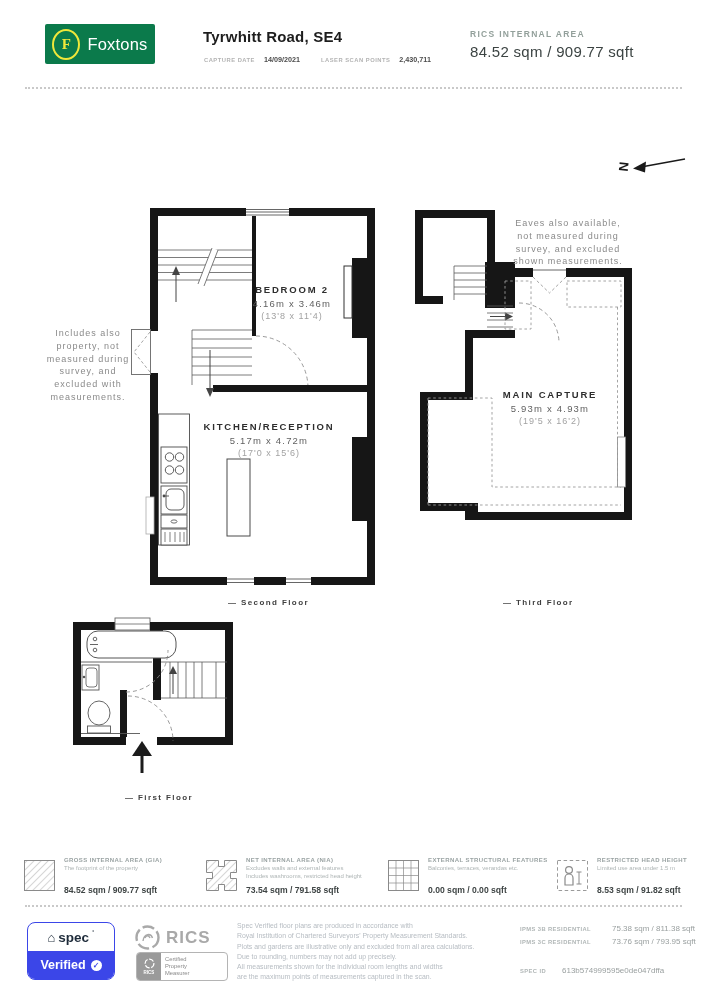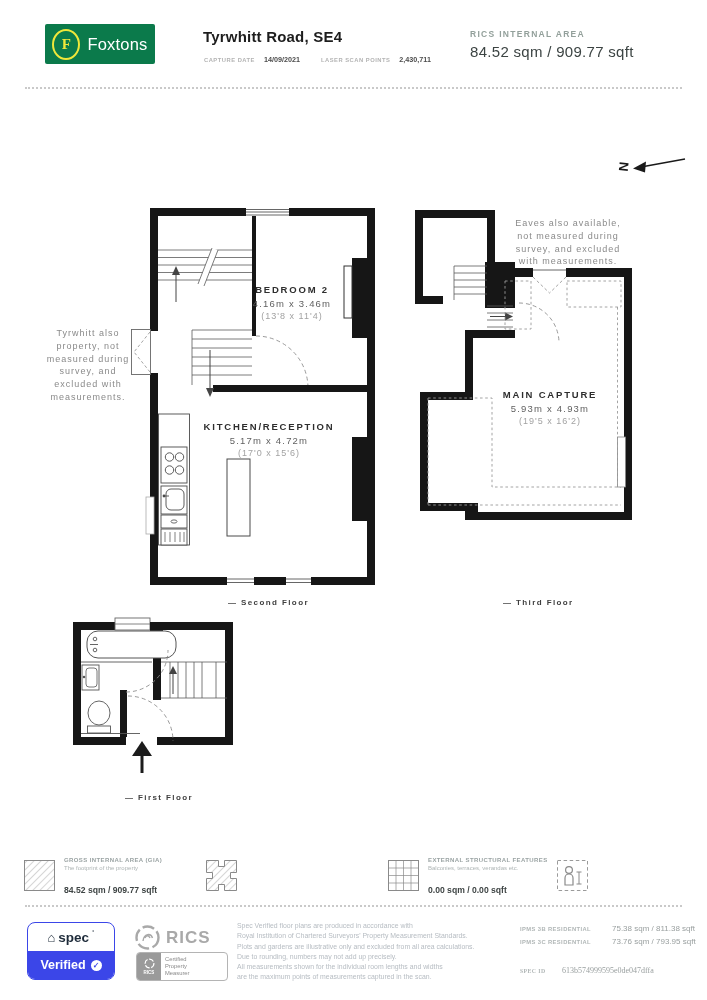--- a/index.html
+++ b/index.html
@@ -48,21 +48,21 @@
   .rics-cert{left:136px;top:952px;width:90px;height:27px;border:1px solid #b4b4b4;border-radius:4px;
         display:flex;overflow:hidden;background:#fff;}
   .rics-cert-left{width:24px;background:#9a9a9a;color:#fff;display:flex;flex-direction:column;
         align-items:center;justify-content:center;font-size:4.5px;font-weight:bold;gap:1px;}
   .rics-cert-right{flex:1;display:flex;flex-direction:column;justify-content:center;padding-left:4px;
         font-size:5.8px;color:#8a8a8a;line-height:7px;}
   .disclaimer{left:237px;top:921px;font-size:6.9px;color:#b6bcc2;line-height:10.3px;}
   .ipms-row{display:flex;align-items:baseline;margin-bottom:4px;}
   .ipms-label{font-size:5.8px;font-weight:600;color:#b0b6b6;letter-spacing:.4px;width:92px;}
   .ipms-value{font-size:8px;color:#9aa0a0;}
-  .specid-row{left:520px;top:966px;display:flex;align-items:baseline;font-family:Liberation Serif, serif;}
+  .specid-row{left:520px;top:966px;display:flex;align-items:baseline;}
 </style>
 </head>
 <body>
 
 <div class="page">
 
   <div class="abs logo">
     <div class="logo-ellipse">F</div>
     <div class="logo-brand">Foxtons</div>
   </div>
@@ -278,32 +278,32 @@
 
   <div class="abs room-name" style="left:550px;top:389px;">MAIN CAPTURE</div>
   <div class="abs room-metric" style="left:550px;top:403px;">5.93m x 4.93m</div>
   <div class="abs room-imperial" style="left:550px;top:416px;">(19'5 x 16'2)</div>
 
   <div class="abs floor-label" style="left:228px;top:598px;">— Second Floor</div>
   <div class="abs floor-label" style="left:503px;top:598px;">— Third Floor</div>
   <div class="abs floor-label" style="left:125px;top:793px;">— First Floor</div>
 
   <div class="abs annot" style="left:23px;top:327px;width:130px;">
-    <div>Tyrwhitt also</div>
+    <div>Includes also</div>
     <div>property, not</div>
     <div>measured during</div>
     <div>survey, and</div>
     <div>excluded with</div>
     <div>measurements.</div>
   </div>
   <div class="abs annot" style="left:498px;top:217px;width:140px;">
     <div>Eaves also available,</div>
     <div>not measured during</div>
     <div>survey, and excluded</div>
-    <div>with measurements.</div>
+    <div>shown measurements.</div>
   </div>
 
   <div class="abs legend-item" style="left:23px;">
     <svg width="33" height="38">
       <defs>
           <pattern id="h1" width="5" height="5" patternUnits="userSpaceOnUse" patternTransform="rotate(45)">
         <line x1="0" y1="0" x2="0" y2="5" stroke="#8a8a8a" stroke-width="0.7"></line>
           </pattern>
         </defs>
       <rect x="1.5" y="3.5" width="30" height="30" fill="url(#h1)" stroke="#8a8a8a" stroke-width="1"></rect>
@@ -316,20 +316,26 @@
   </div>
   <div class="abs legend-item" style="left:205px;">
     <svg width="33" height="38">
       <defs>
           <pattern id="h2" width="5" height="5" patternUnits="userSpaceOnUse" patternTransform="rotate(45)">
         <line x1="0" y1="0" x2="0" y2="5" stroke="#8a8a8a" stroke-width="0.7"></line>
           </pattern>
         </defs>
       <path d="M1.5,3.5 h12 v6 h6 v-6 h12 v12 h-6 v6 h6 v12 h-12 v-6 h-6 v6 h-12 v-12 h6 v-6 h-6 z" fill="url(#h2)" stroke="#8a8a8a" stroke-width="1"></path>
     </svg>
+    <div class="legend-text">
+      <div class="legend-title">NET INTERNAL AREA (NIA)</div>
+      <div class="legend-line">Excludes walls and external features</div>
+      <div class="legend-line">Includes washrooms, restricted head height</div>
+      <div class="legend-value">73.54 sqm / 791.58 sqft</div>
+    </div>
   </div>
   <div class="abs legend-item" style="left:387px;">
     <svg width="33" height="38">
       <rect x="1.5" y="3.5" width="30" height="30" fill="#fff" stroke="#8a8a8a" stroke-width="1"></rect>
       <g stroke="#8a8a8a" stroke-width="0.7">
         <line x1="9" y1="3.5" x2="9" y2="33.5"></line>
           <line x1="16.5" y1="3.5" x2="16.5" y2="33.5"></line>
           <line x1="24" y1="3.5" x2="24" y2="33.5"></line>
         <line x1="1.5" y1="11" x2="31.5" y2="11"></line>
           <line x1="1.5" y1="18.5" x2="31.5" y2="18.5"></line>
@@ -344,20 +350,25 @@
   </div>
   <div class="abs legend-item" style="left:556px;">
     <svg width="33" height="38">
       <rect x="1.5" y="3.5" width="30" height="30" fill="#fff" stroke="#9a9a9a" stroke-width="1" stroke-dasharray="3.5,2.6"></rect>
       <circle cx="13" cy="13" r="3.4" fill="none" stroke="#8a8a8a" stroke-width="1.2"></circle>
       <path d="M9,28 v-7 a4,4 0 0 1 8,0 v7 z" fill="none" stroke="#8a8a8a" stroke-width="1.2"></path>
       <line x1="23" y1="15" x2="23" y2="27" stroke="#8a8a8a" stroke-width="1"></line>
       <line x1="20.5" y1="15" x2="25.5" y2="15" stroke="#8a8a8a" stroke-width="1"></line>
       <line x1="20.5" y1="27" x2="25.5" y2="27" stroke="#8a8a8a" stroke-width="1"></line>
     </svg>
+    <div class="legend-text">
+      <div class="legend-title">RESTRICTED HEAD HEIGHT</div>
+      <div class="legend-line">Limited use area under 1.5 m</div>
+      <div class="legend-value">8.53 sqm / 91.82 sqft</div>
+    </div>
   </div>
 
   <div class="abs dots" style="left:25px;top:905px;width:657px;"></div>
 
   <div class="abs spec-badge">
     <div class="spec-top">
       <span class="spec-house">⌂</span>
       <span class="spec-word">spec</span>
       <span class="spec-deg">°</span>
     </div>

